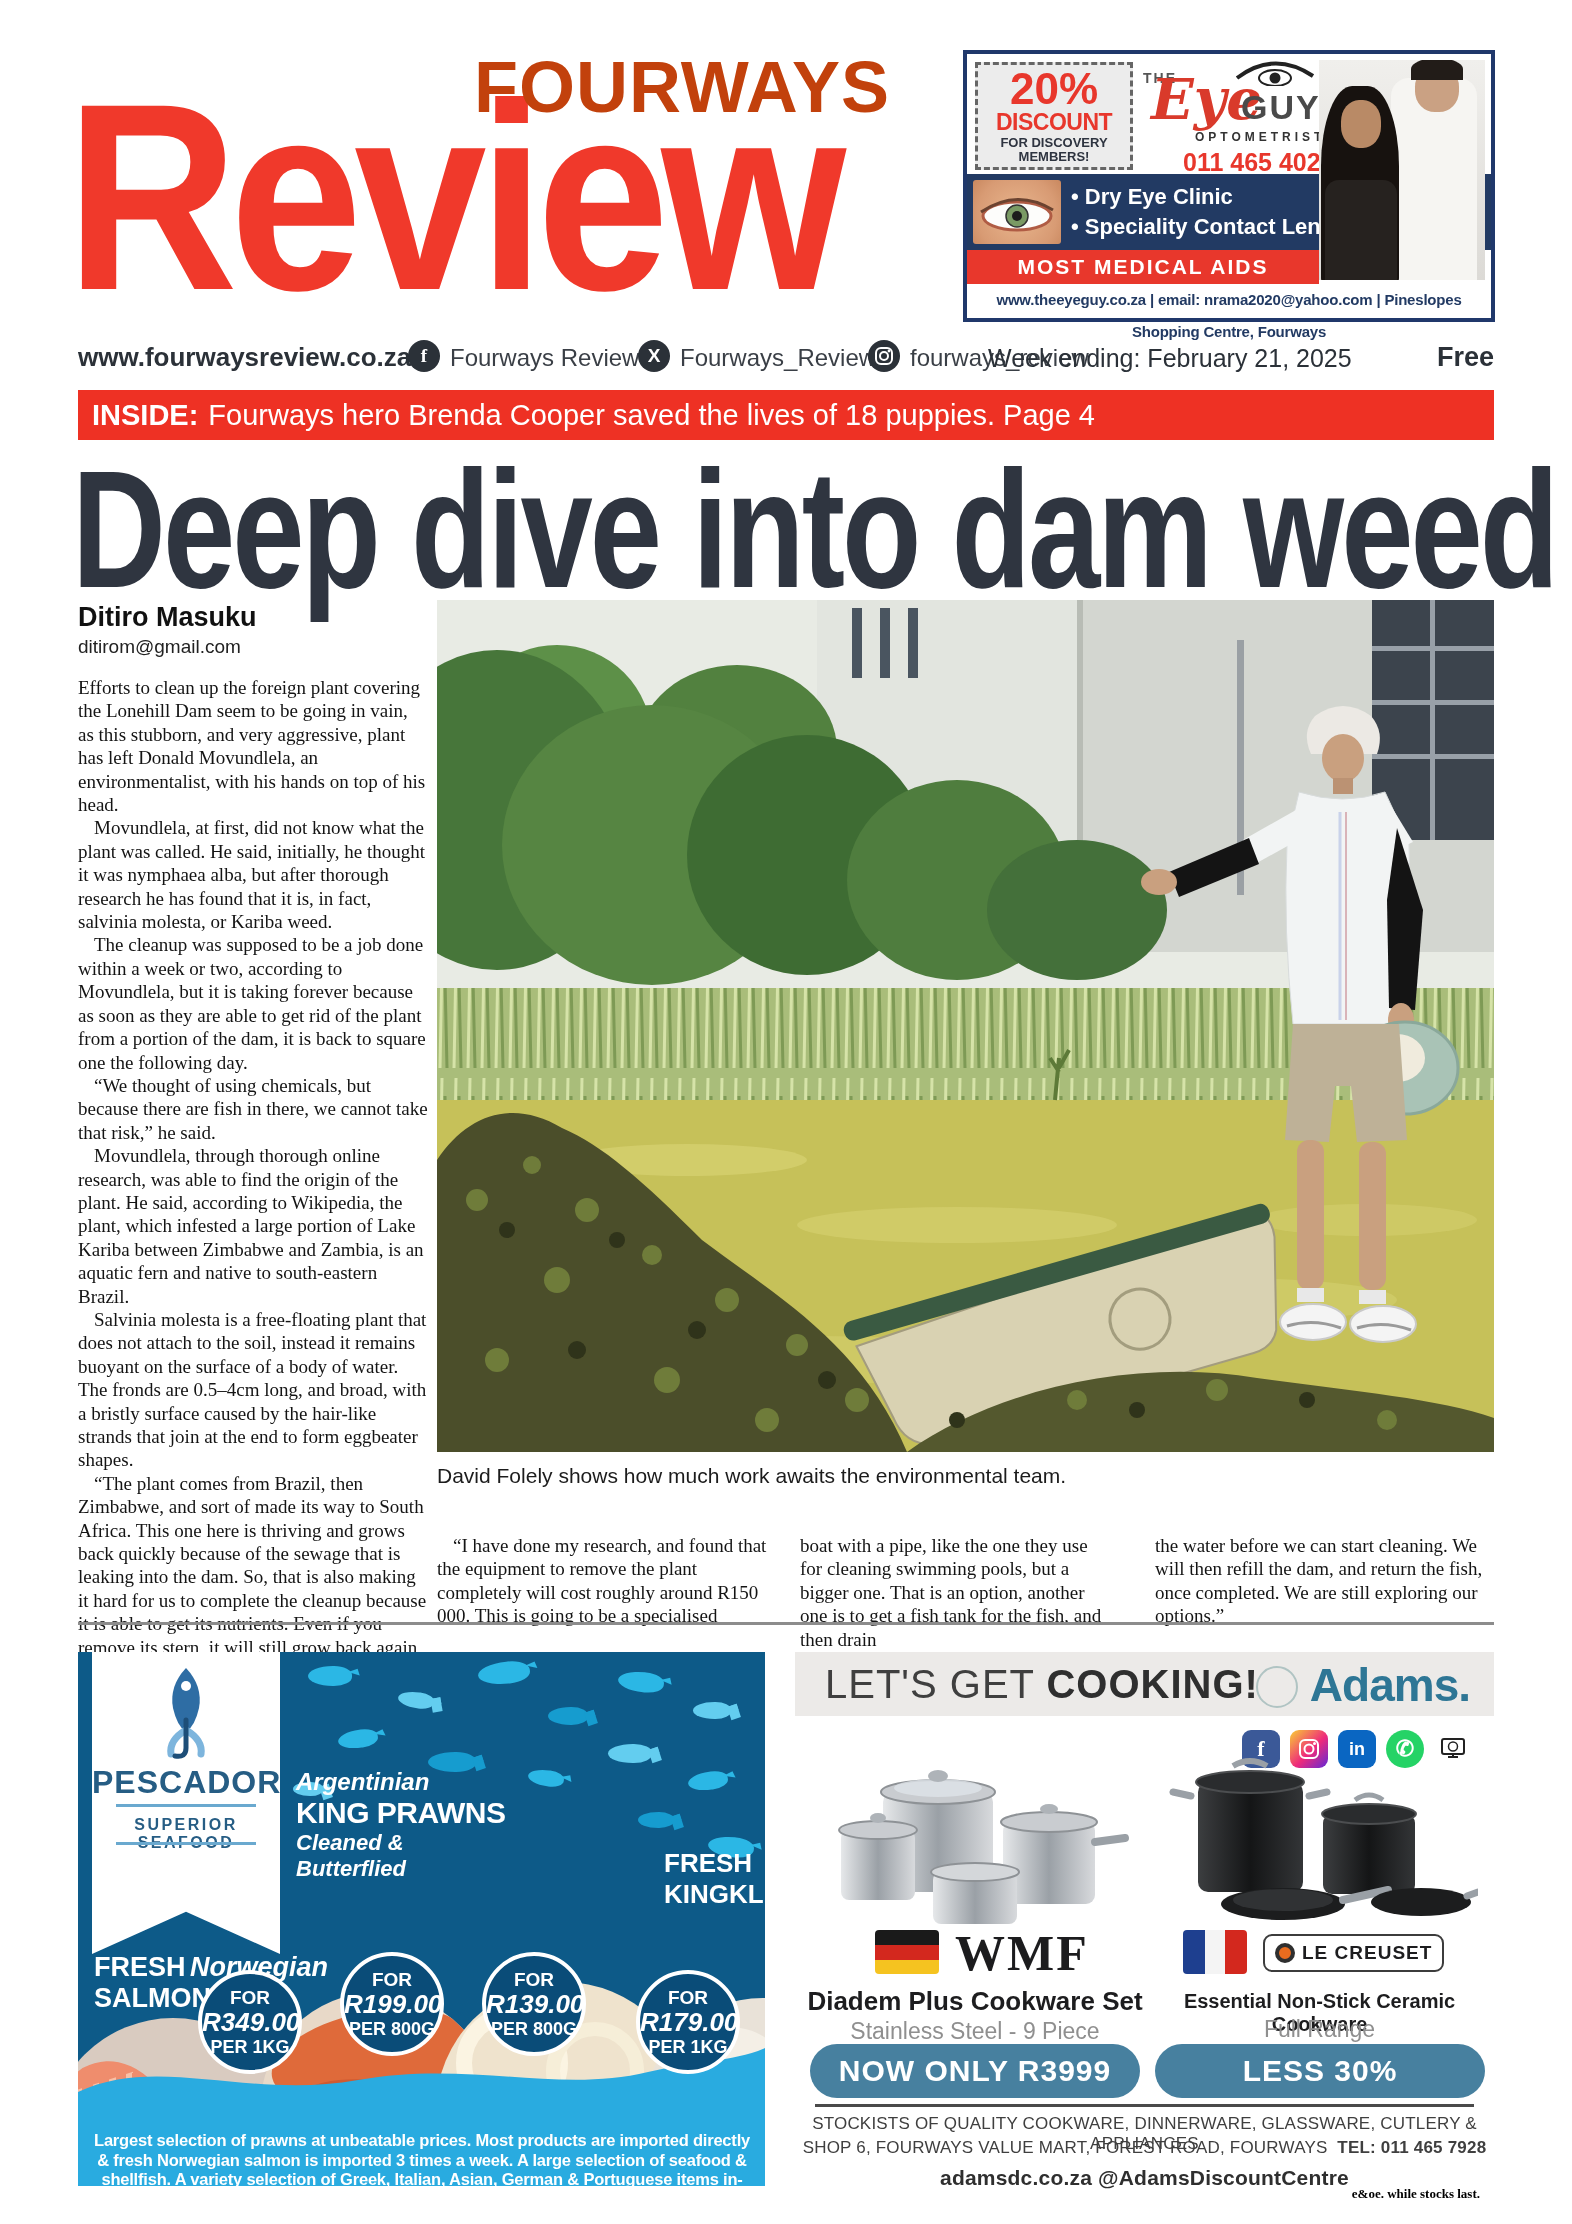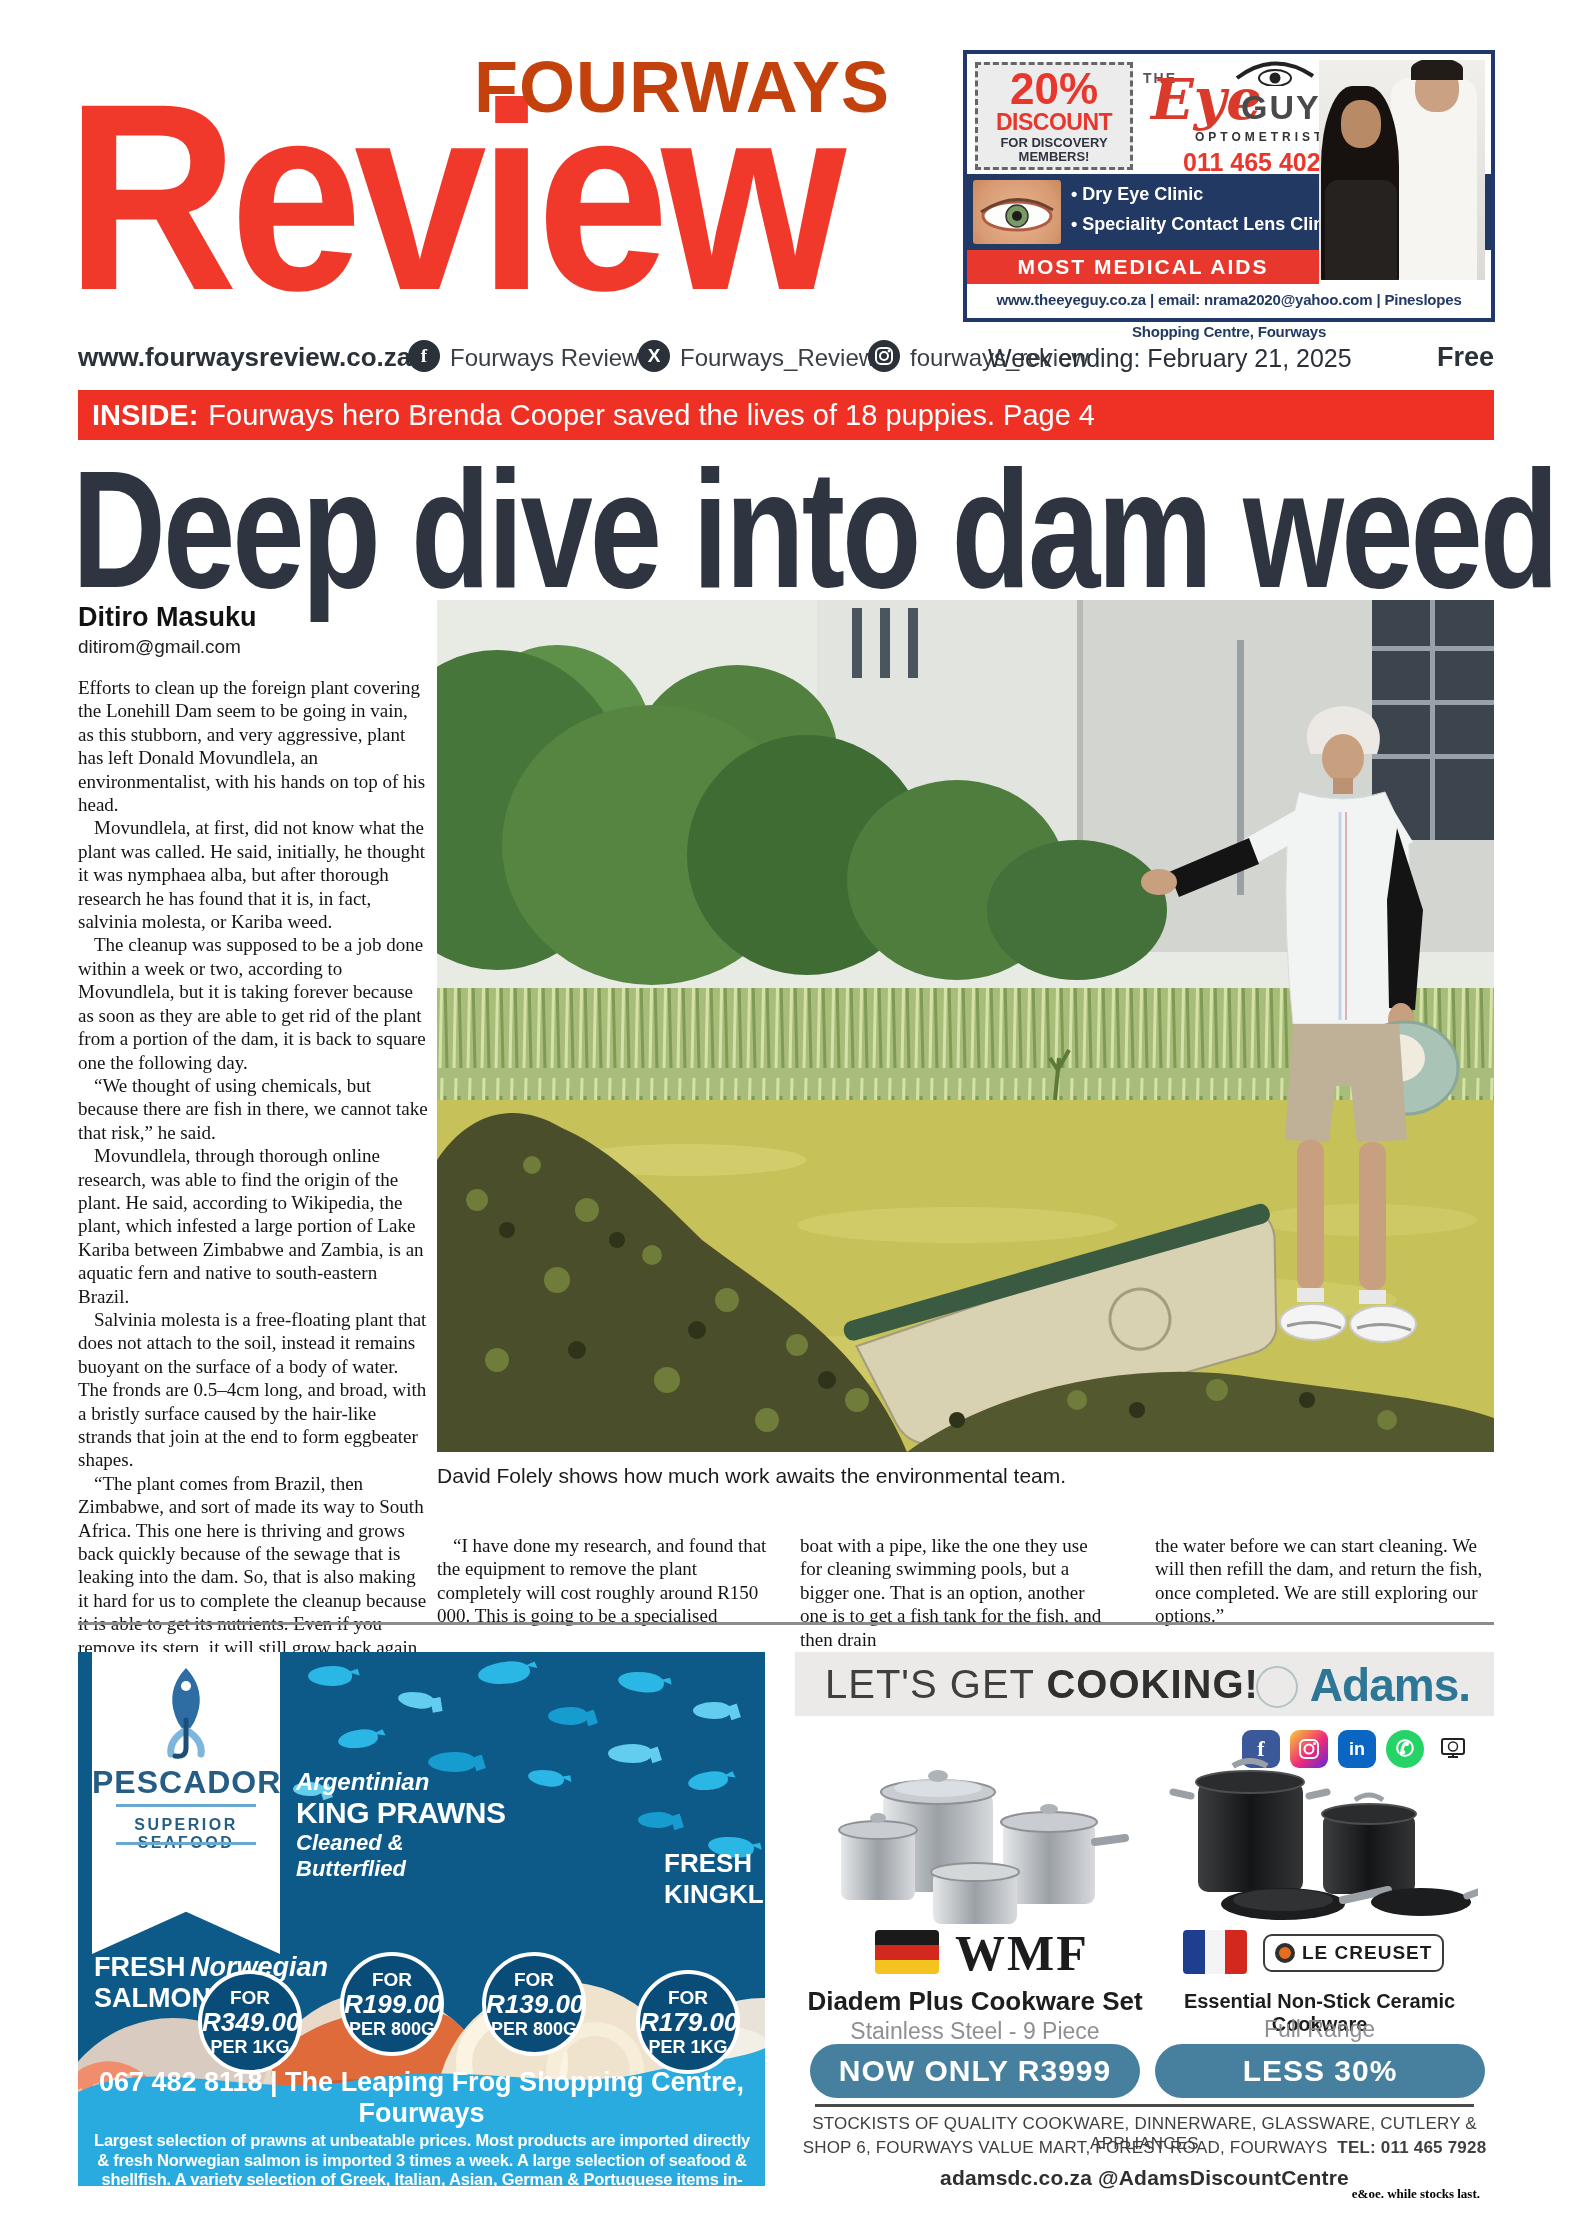--- a/index.html
+++ b/index.html
@@ -25,21 +25,21 @@
   .eg-eye{left:8px;top:8px;font-family:"DejaVu Serif",serif;font-style:italic;
     font-size:56px;color:#d93a2b;font-weight:bold}
   .eg-guy{left:98px;top:30px;font-size:34px;color:#4a4a4a;font-weight:bold;letter-spacing:2px}
   .eg-opto{left:52px;top:72px;font-size:12px;color:#333;font-weight:bold;letter-spacing:4px}
   .eg-phone{left:40px;top:90px;font-size:25px;font-weight:bold;color:#e8372c;white-space:nowrap}
   .eg-people{right:6px;top:6px;width:166px;height:220px;z-index:3;overflow:hidden;
     background:linear-gradient(#f0efec,#dcdad6)}
   .eg-band{left:0;top:120px;width:524px;height:76px;background:#223a63}
   .eg-eyeimg{left:6px;top:6px;width:88px;height:64px;border-radius:3px;
     background:radial-gradient(circle at 50% 55%,#e9b68e,#d89b74 70%,#c9885f)}
-  .eg-bullet{left:104px;font-size:18px;font-weight:bold;color:#fff;white-space:nowrap}
+  .eg-bullet{left:104px;font-size:22px;font-weight:bold;color:#fff;white-space:nowrap}
   .eg-bullet::before{content:"• "}
   .eg-red{left:0;top:196px;width:352px;height:34px;background:#e8372c;color:#fff;
     font-size:21px;font-weight:bold;letter-spacing:2px;line-height:34px;text-align:center}
   .eg-foot{left:0;top:230px;width:524px;height:32px;line-height:32px;text-align:center;
     font-size:15px;font-weight:bold;color:#223a63;letter-spacing:-0.2px}
 
   
   .topbar{left:78px;top:338px;width:1416px;height:42px}
   .tb-url{left:0;top:4px;font-size:26px;font-weight:bold;color:#2b3138}
   .soc-ic{width:32px;height:32px;border-radius:50%;background:#2b3138;color:#fff;
@@ -392,21 +392,20 @@
   </div>
   <div class="price" style="left:558px;top:318px">
     <div class="f">FOR</div>
     <div class="v">R179.00</div>
     <div class="u">PER 1KG</div>
   </div>
 
   <svg class="abs" style="left:0;top:380px" width="687" height="178" viewBox="0 0 687 178">
     <path d="M0,60 C80,22 170,68 280,48 C390,28 480,62 570,40 C615,29 655,30 687,16 L687,178 L0,178 Z" fill="#29abe0"></path>
   </svg>
-  <div class="wave-text" style="top:415px;font-size:27px;font-weight:bold">067 482 8118 | The Leaping Frog Shopping Centre, Fourways</div>
   <div class="abs pesc-fine">Largest selection of prawns at unbeatable prices. Most products are imported directly &amp; fresh Norwegian salmon is imported 3 times a week. A large selection of seafood &amp; shellfish. A variety selection of Greek, Italian, Asian, German &amp; Portuguese items in-store. T's &amp; C's Apply</div>
 </div>
 
 <div class="abs adams">
   <div class="abs ad-head">
     <div class="abs ad-head-txt"><span>LET'S GET </span><b>COOKING!</b></div>
     <div class="abs ad-stamp"></div>
     <div class="abs ad-logo">Adams.</div>
   </div>
   <span class="ad-soc" style="right:214px;background:#3b5998;font-family:'Liberation Serif',serif">f</span>

